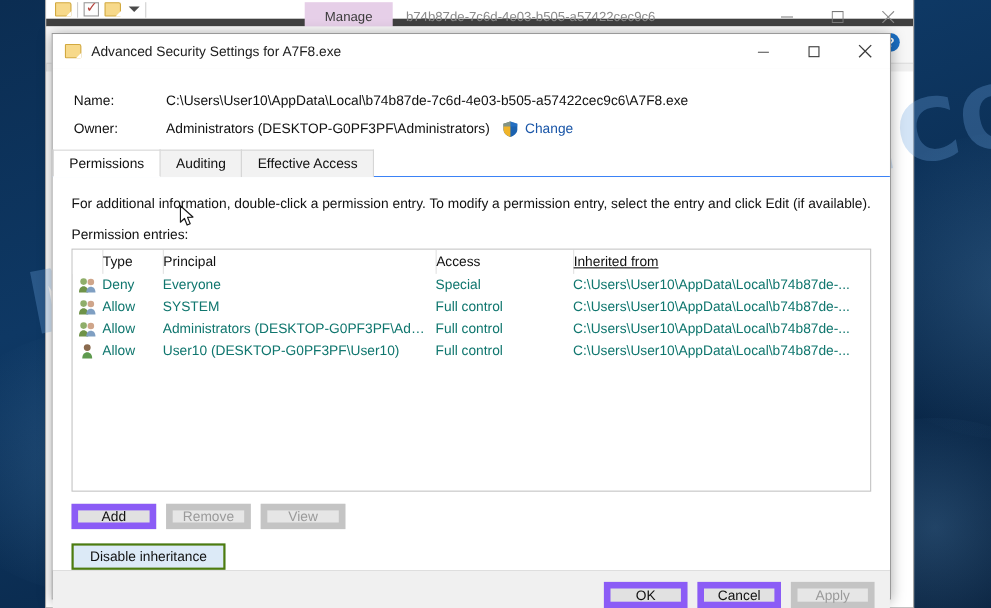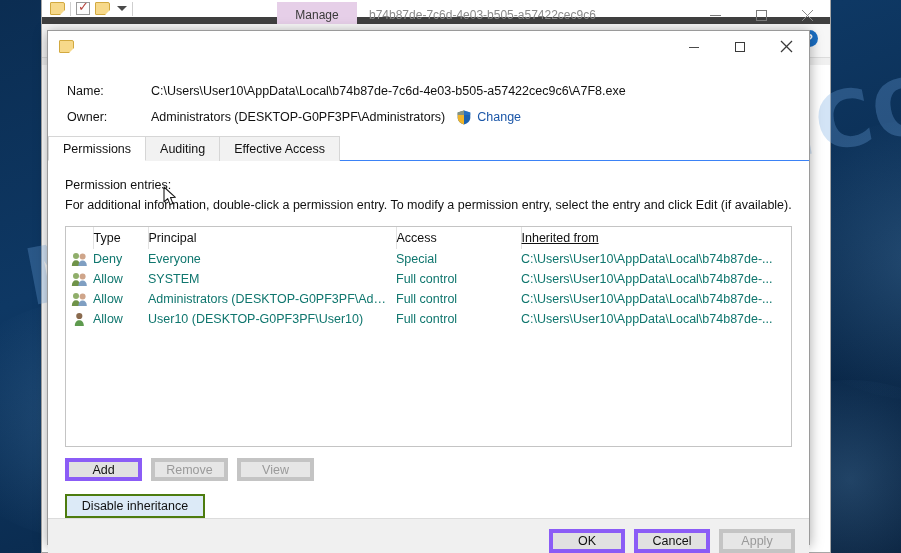--- a/index.html
+++ b/index.html
@@ -329,21 +329,21 @@
   .usr-icon {
     display: block;
     width: 17px; height: 15px;
     margin-left: 5px;
   }
   
   .btn {
     font-size: 12.5px;
     color: #111;
     background: #e1e1e1;
-    border: 4px solid #8b5cf6;
+    border: 6px solid #8b5cf6;
     height: 23px;
     display: inline-flex;
     align-items: center;
     justify-content: center;
     padding: 0 8px;
   }
   .btn.disabled { color: #9a9a9a; border-color: #c4c4c4; background: #e6e6e6; }
   .btn.highlight {
     background: #dceaf7;
     border: 2px solid #4d7c0f;
@@ -444,20 +444,21 @@
     </div>
   </div>
 </div>
 
 <div class="watermark">MYANTISPYWARE.COM</div>
 
 <div id="dialog">
 
   <div id="dlg-titlebar">
     <span id="dlg-title-icon" class="folder-ico"></span>
+    <span id="dlg-title-text">Advanced Security Settings for A7F8.exe</span>
     <div class="dlg-winbtns">
       <div class="dlg-winbtn">
         <svg width="12" height="12" viewBox="0 0 12 12">
             <line x1="1" y1="6.5" x2="11" y2="6.5" stroke="#4a4a4a" stroke-width="1"></line>
           </svg>
       </div>
       <div class="dlg-winbtn">
         <svg width="12" height="12" viewBox="0 0 12 12">
             <rect x="1.5" y="1.5" width="9" height="9" fill="none" stroke="#3a3a3a" stroke-width="1"></rect>
           </svg>
@@ -499,22 +500,22 @@
       <div class="tab">
         <span>Auditing</span>
       </div>
       <div class="tab">
         <span>Effective Access</span>
       </div>
     </div>
 
     <div id="panel">
 
+      <div id="instructions">For additional information, double-click a permission entry. To modify a permission entry, select the entry and click Edit (if available).</div>
       <div id="entries-label">Permission entries:</div>
-      <div id="instructions">For additional information, double-click a permission entry. To modify a permission entry, select the entry and click Edit (if available).</div>
 
       <div id="table-wrap">
         <table class="perm">
           <thead>
             <tr>
               <th class="col-icon"></th>
               <th class="col-type">Type</th>
               <th class="col-princ">Principal</th>
               <th class="col-access">Access</th>
               <th class="col-inh">Inherited from</th>

